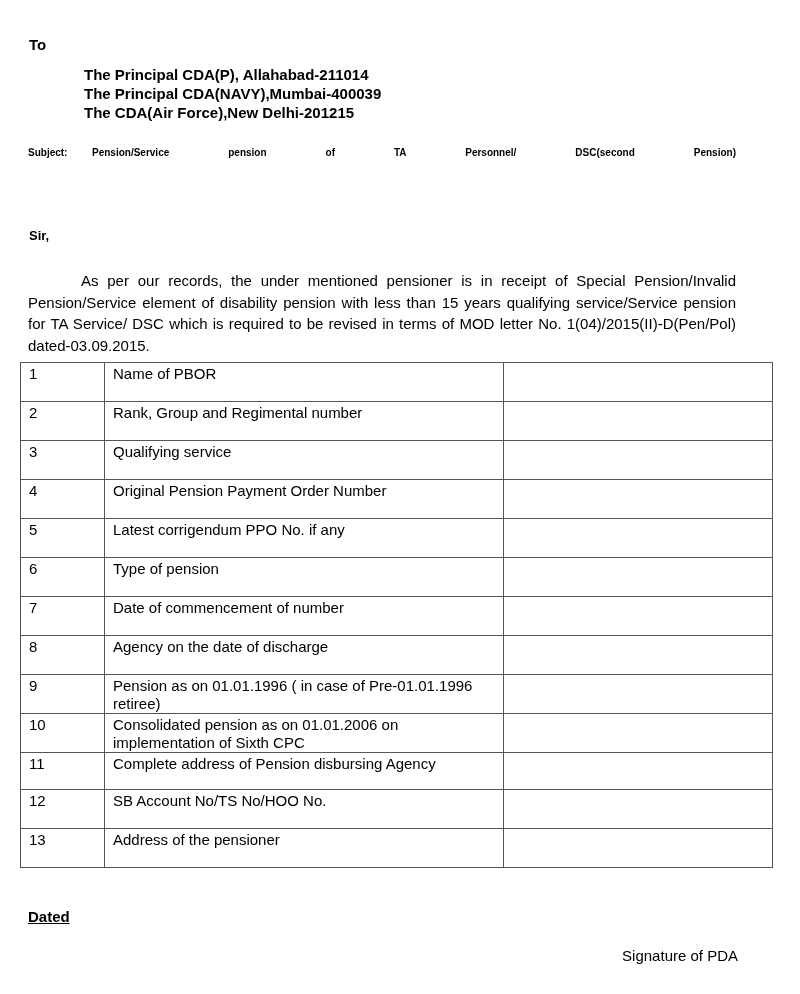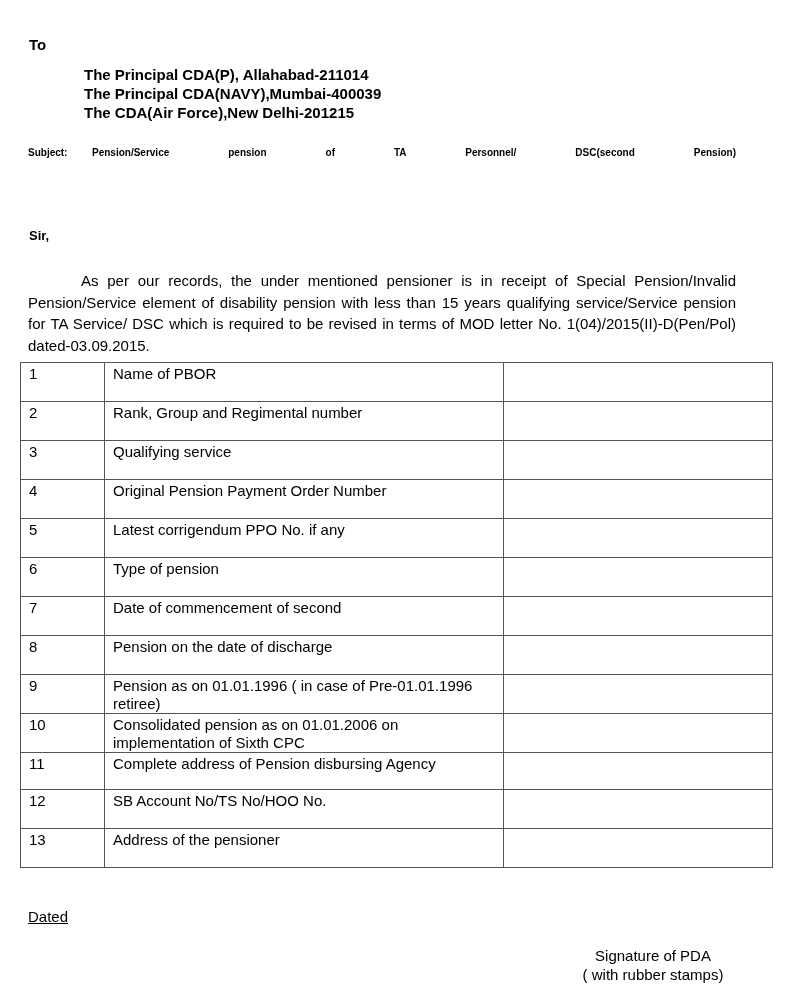--- a/index.html
+++ b/index.html
@@ -20,22 +20,22 @@
     position: absolute; left: 20px; top: 362px;
     border-collapse: collapse; width: 753px; font-size: 15px;
   }
   table.form td {
     border: 1.3px solid #555; vertical-align: top; padding: 2px 6px 0 8px; line-height: 18px;
   }
   table.form td.num { width: 69px; }
   table.form td.label { width: 384px; border-radius: 12px; }
   table.form tr { height: 39px; }
   table.form tr.tight { height: 37px; }
-  .dated { left: 28px; top: 908px; font-size: 15px; font-weight: normal; text-decoration: underline; }
-  .sig { left: 568px; top: 946px; font-size: 15px; line-height: 19px; text-align: center; width: 170px; }
+  .dated { left: 28px; top: 908px; font-size: 15px; font-weight: bold; text-decoration: underline; }
+  .sig { left: 568px; top: 946px; font-size: 15px; line-height: 19px; text-align: right; width: 170px; }
 </style>
 </head>
 <body>
 
 <div class="abs to">To</div>
 
 <div class="abs addr">
   <div>The Principal CDA(P), Allahabad-211014</div>
   <div>The Principal CDA(NAVY),Mumbai-400039</div>
   <div>The CDA(Air Force),New Delhi-201215</div>
@@ -79,26 +79,26 @@
         <td class="label">Latest corrigendum PPO No. if any</td>
         <td></td>
       </tr>
       <tr>
         <td class="num">6</td>
         <td class="label">Type of pension</td>
         <td></td>
       </tr>
       <tr>
         <td class="num">7</td>
-        <td class="label">Date of commencement of second</td>
+        <td class="label">Date of commencement of number</td>
         <td></td>
       </tr>
       <tr>
         <td class="num">8</td>
-        <td class="label">Pension on the date of discharge</td>
+        <td class="label">Agency on the date of discharge</td>
         <td></td>
       </tr>
       <tr class="tight">
         <td class="num">9</td>
         <td class="label">Pension as on 01.01.1996 ( in case of Pre-01.01.1996 retiree)</td>
         <td></td>
       </tr>
       <tr class="tight">
         <td class="num">10</td>
         <td class="label">Consolidated pension as on 01.01.2006 on implementation of Sixth CPC</td>
@@ -119,14 +119,13 @@
         <td class="label">Address of the pensioner</td>
         <td></td>
       </tr>
     </tbody>
 </table>
 
 <div class="abs dated">Dated</div>
 
 <div class="abs sig">
   <div>Signature of PDA</div>
-  <div>( with rubber stamps)</div>
 </div>
 
 </body></html>

